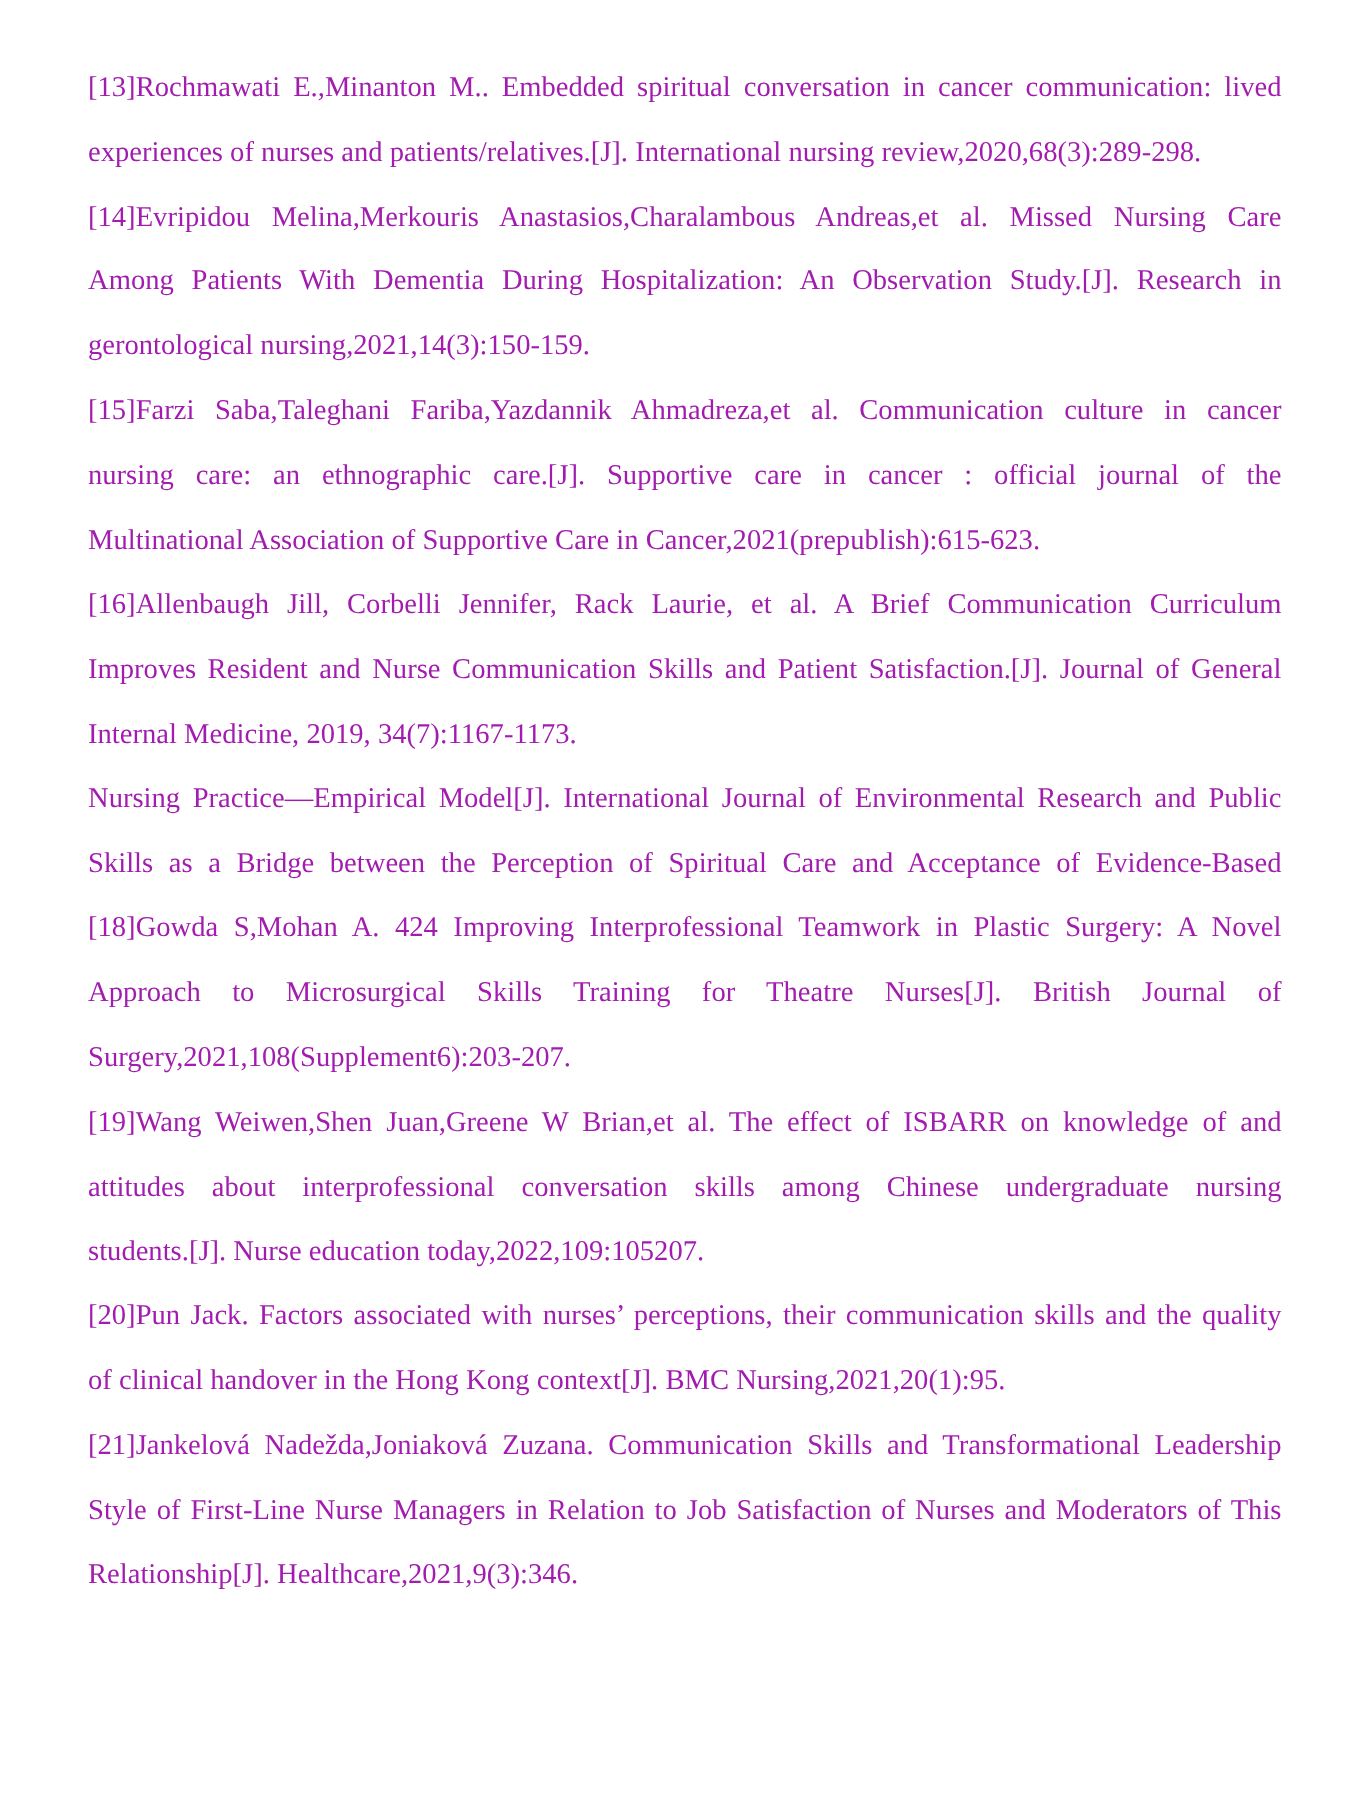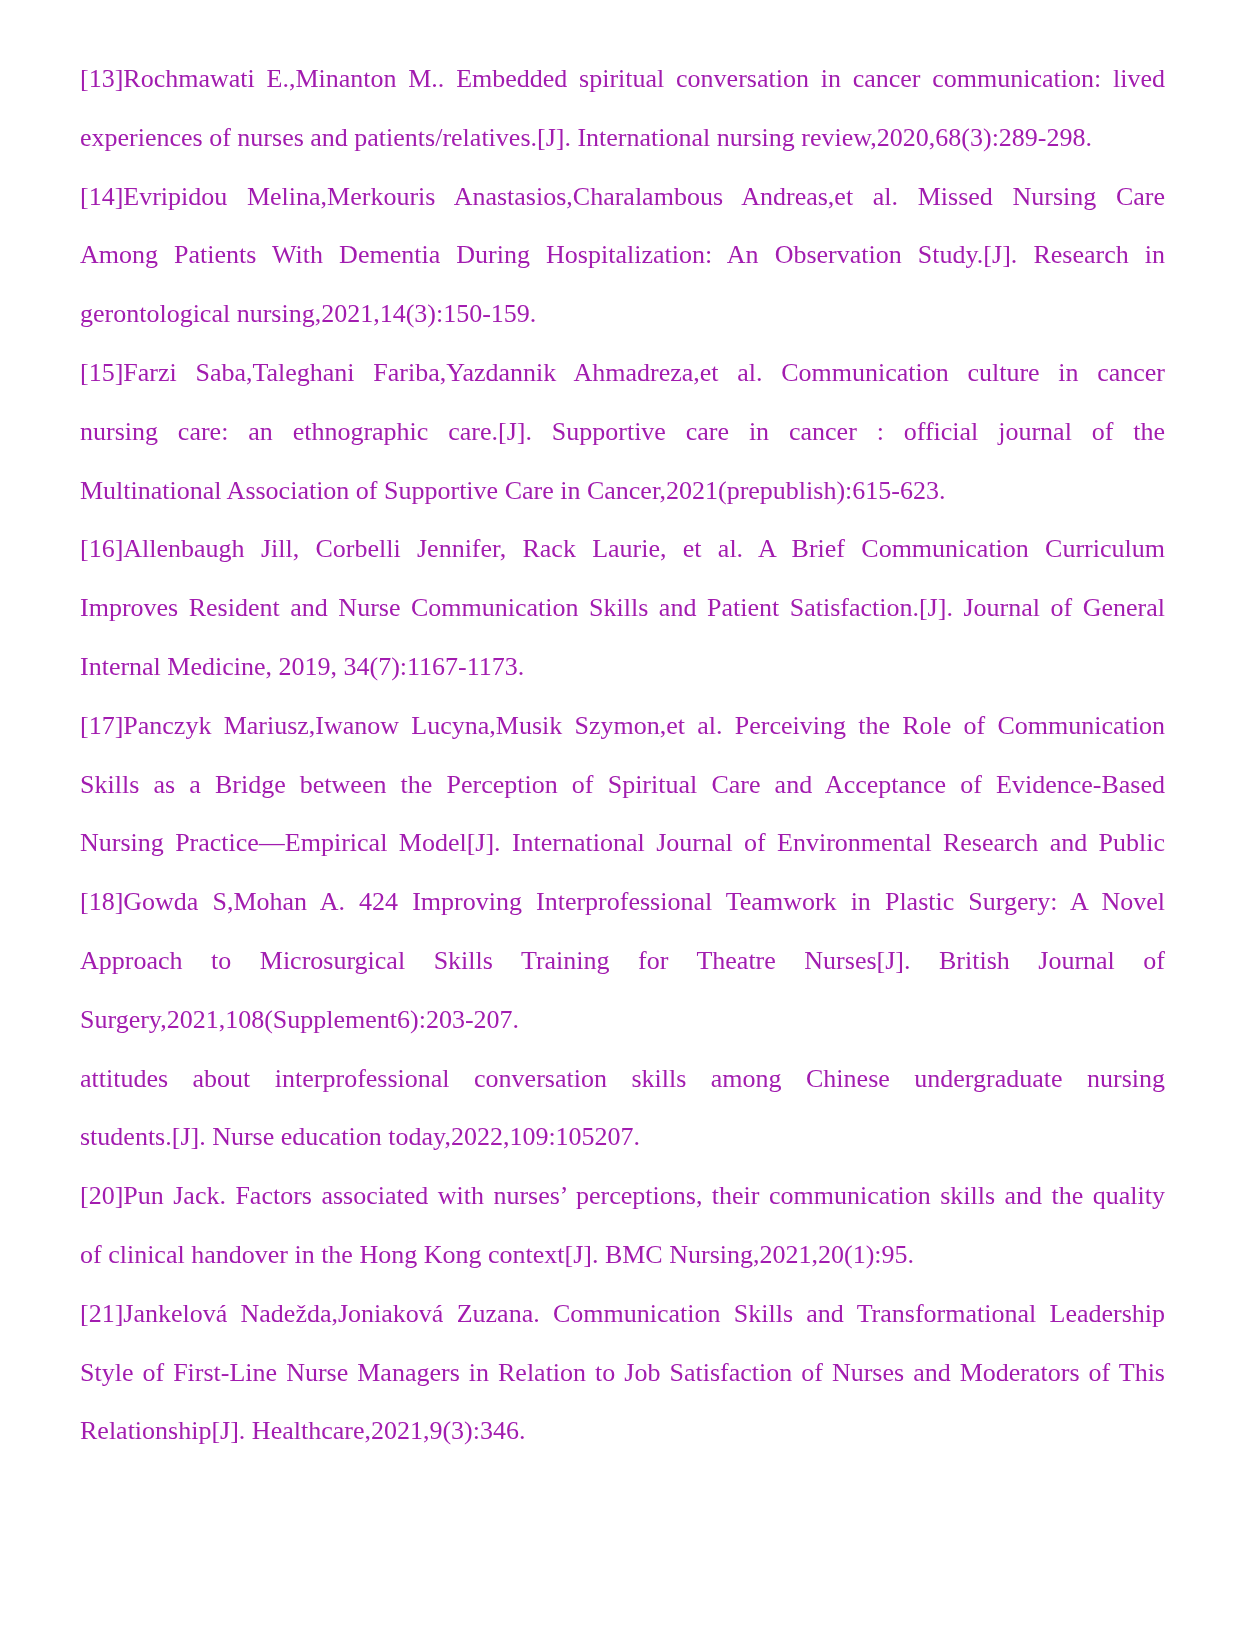--- a/index.html
+++ b/index.html
@@ -59,32 +59,32 @@
     <div class="line final">Multinational Association of Supportive Care in Cancer,2021(prepublish):615-623.</div>
   </section>
 
   <section class="ref">
     <div class="line">[16]Allenbaugh Jill, Corbelli Jennifer, Rack Laurie, et al. A Brief Communication Curriculum</div>
     <div class="line">Improves Resident and Nurse Communication Skills and Patient Satisfaction.[J]. Journal of General</div>
     <div class="line final">Internal Medicine, 2019, 34(7):1167-1173.</div>
   </section>
 
   <section class="ref">
-    <div class="line">[17]Panczyk Mariusz,Iwanow Lucyna,Musik Szymon,et al. Perceiving the Role of Communication</div>
+    <div class="line">Nursing Practice—Empirical Model[J]. International Journal of Environmental Research and Public</div>
     <div class="line">Skills as a Bridge between the Perception of Spiritual Care and Acceptance of Evidence-Based</div>
-    <div class="line">Nursing Practice—Empirical Model[J]. International Journal of Environmental Research and Public</div>
   </section>
 
   <section class="ref">
     <div class="line">[18]Gowda S,Mohan A. 424  Improving Interprofessional Teamwork in Plastic Surgery: A Novel</div>
     <div class="line">Approach to Microsurgical Skills Training for Theatre Nurses[J]. British Journal of</div>
     <div class="line final">Surgery,2021,108(Supplement6):203-207.</div>
   </section>
 
   <section class="ref">
+    <div class="line">[19]Wang Weiwen,Shen Juan,Greene W Brian,et al. The effect of ISBARR on knowledge of and</div>
     <div class="line">attitudes about interprofessional conversation skills among Chinese undergraduate nursing</div>
     <div class="line final">students.[J]. Nurse education today,2022,109:105207.</div>
   </section>
 
   <section class="ref">
     <div class="line">[20]Pun Jack. Factors associated with nurses’ perceptions, their communication skills and the quality</div>
     <div class="line final">of clinical handover in the Hong Kong context[J]. BMC Nursing,2021,20(1):95.</div>
   </section>
 
   <section class="ref">

